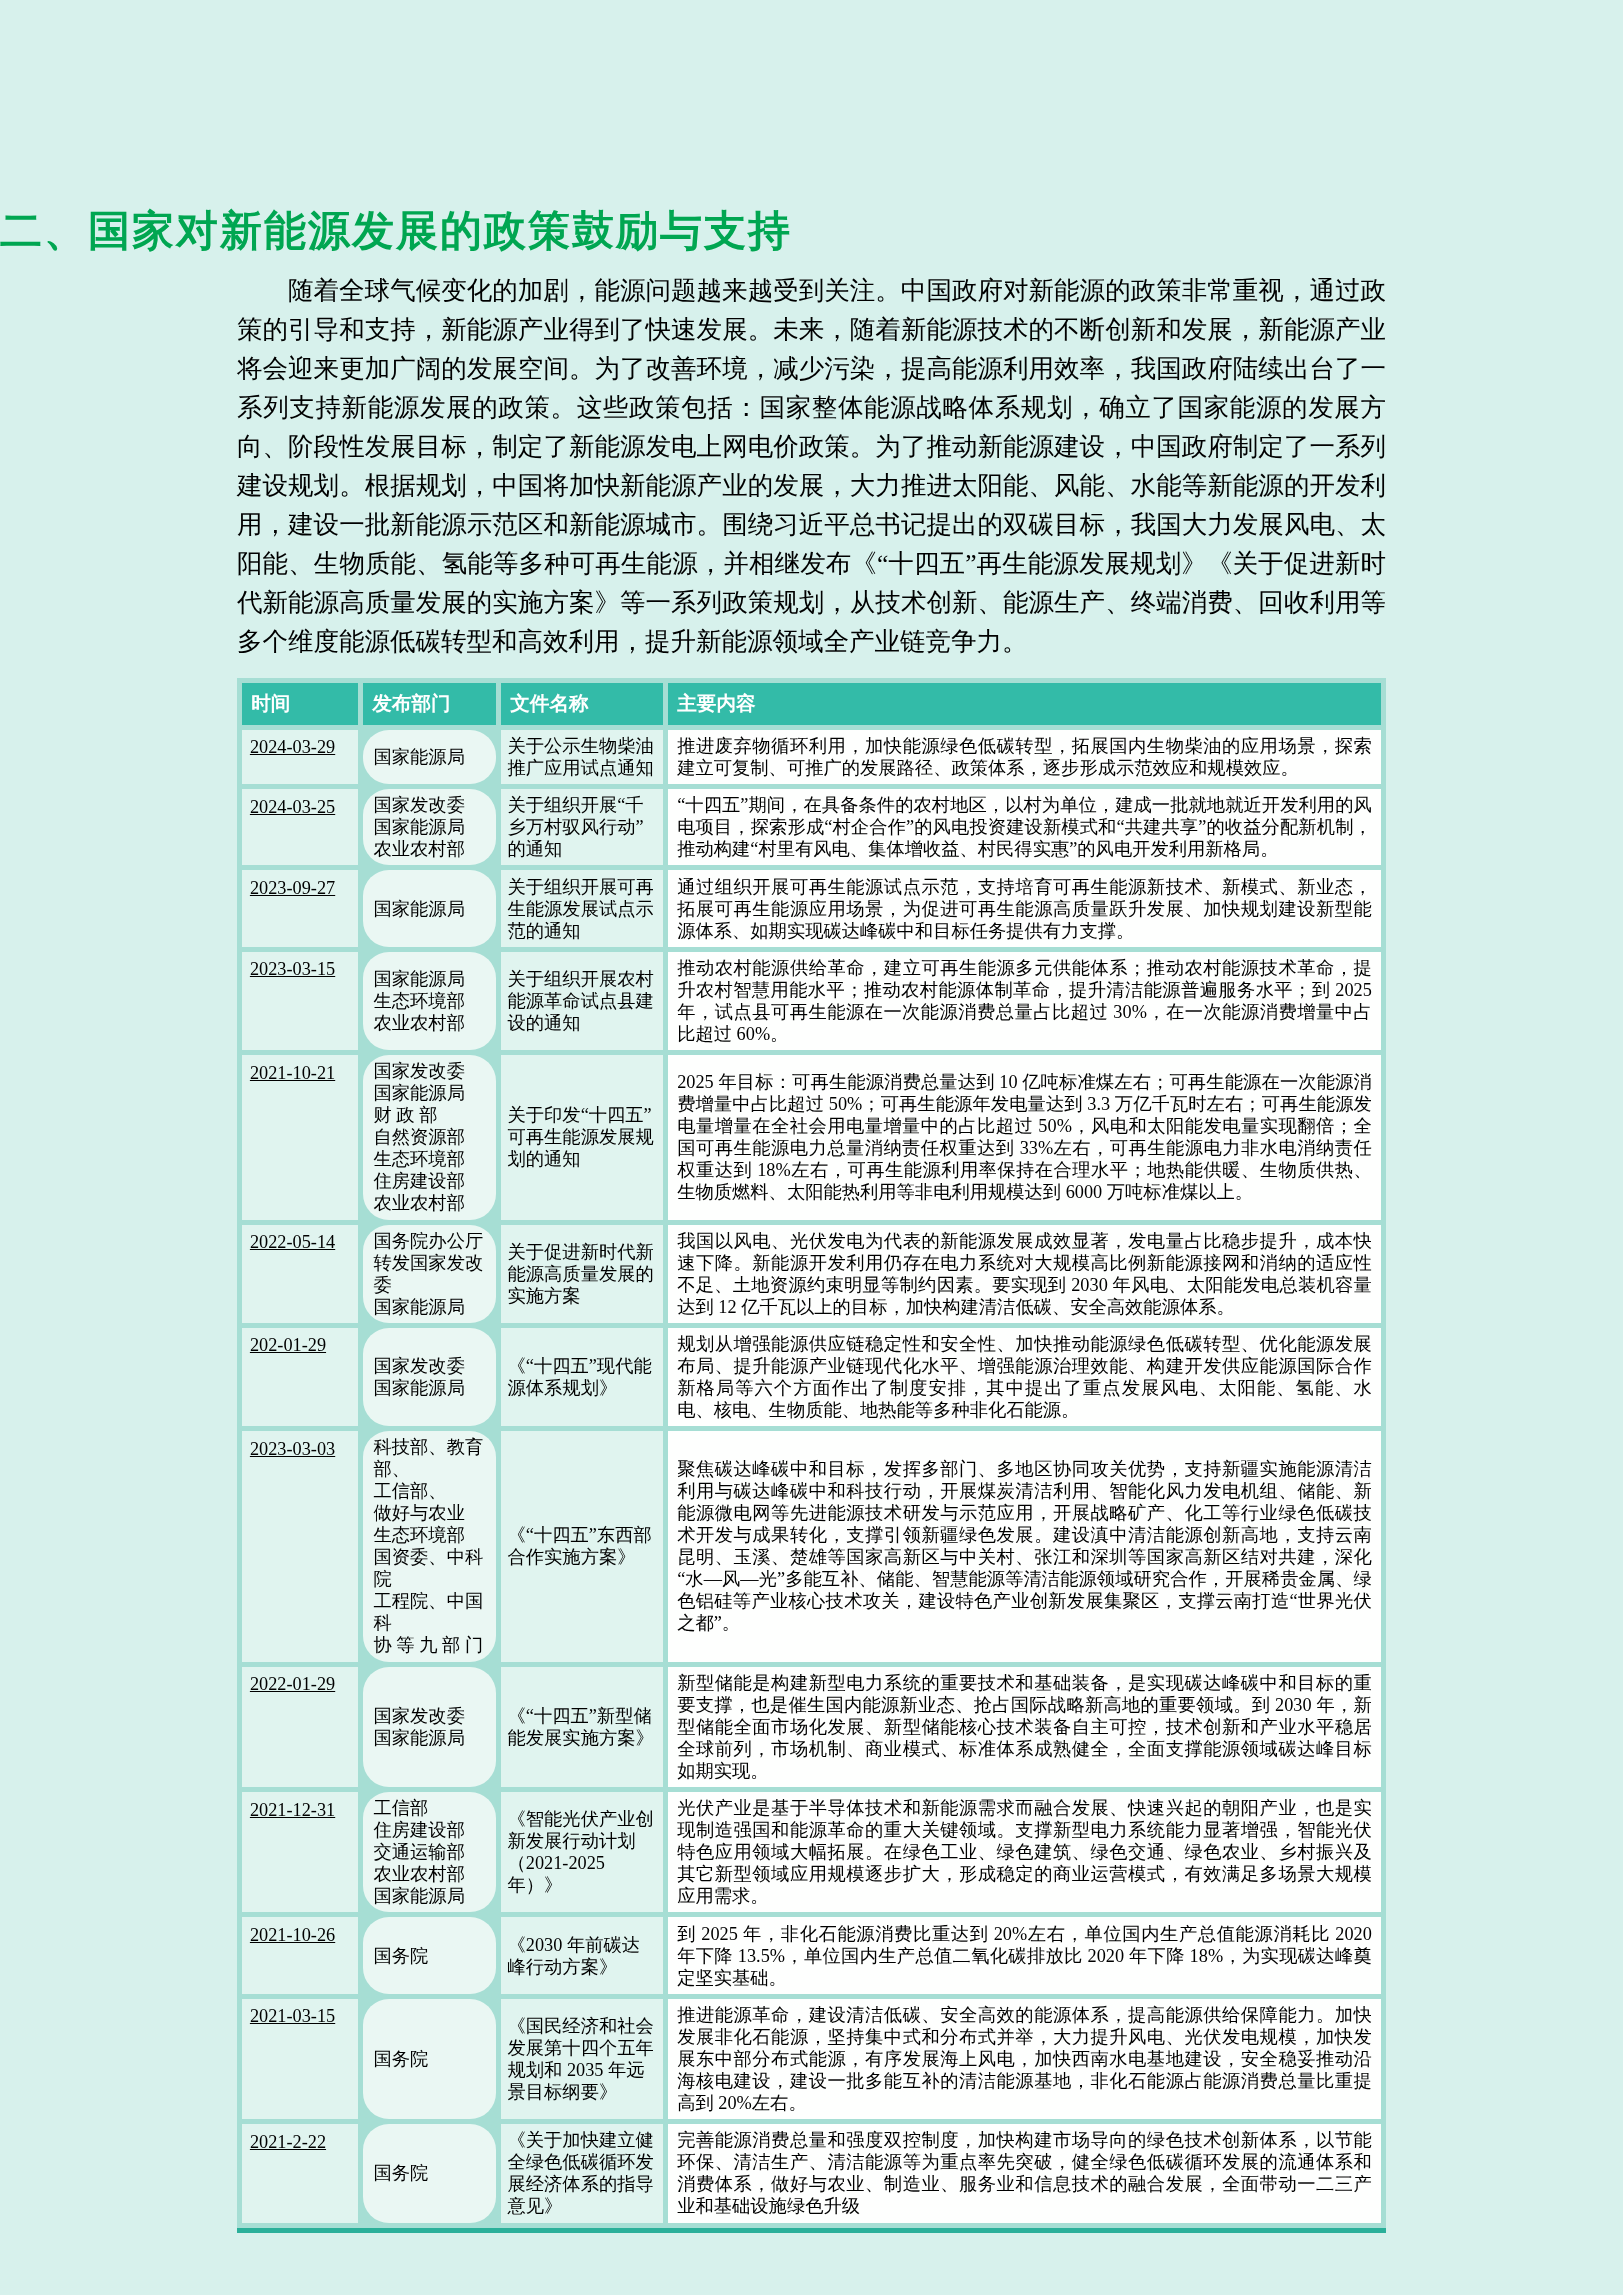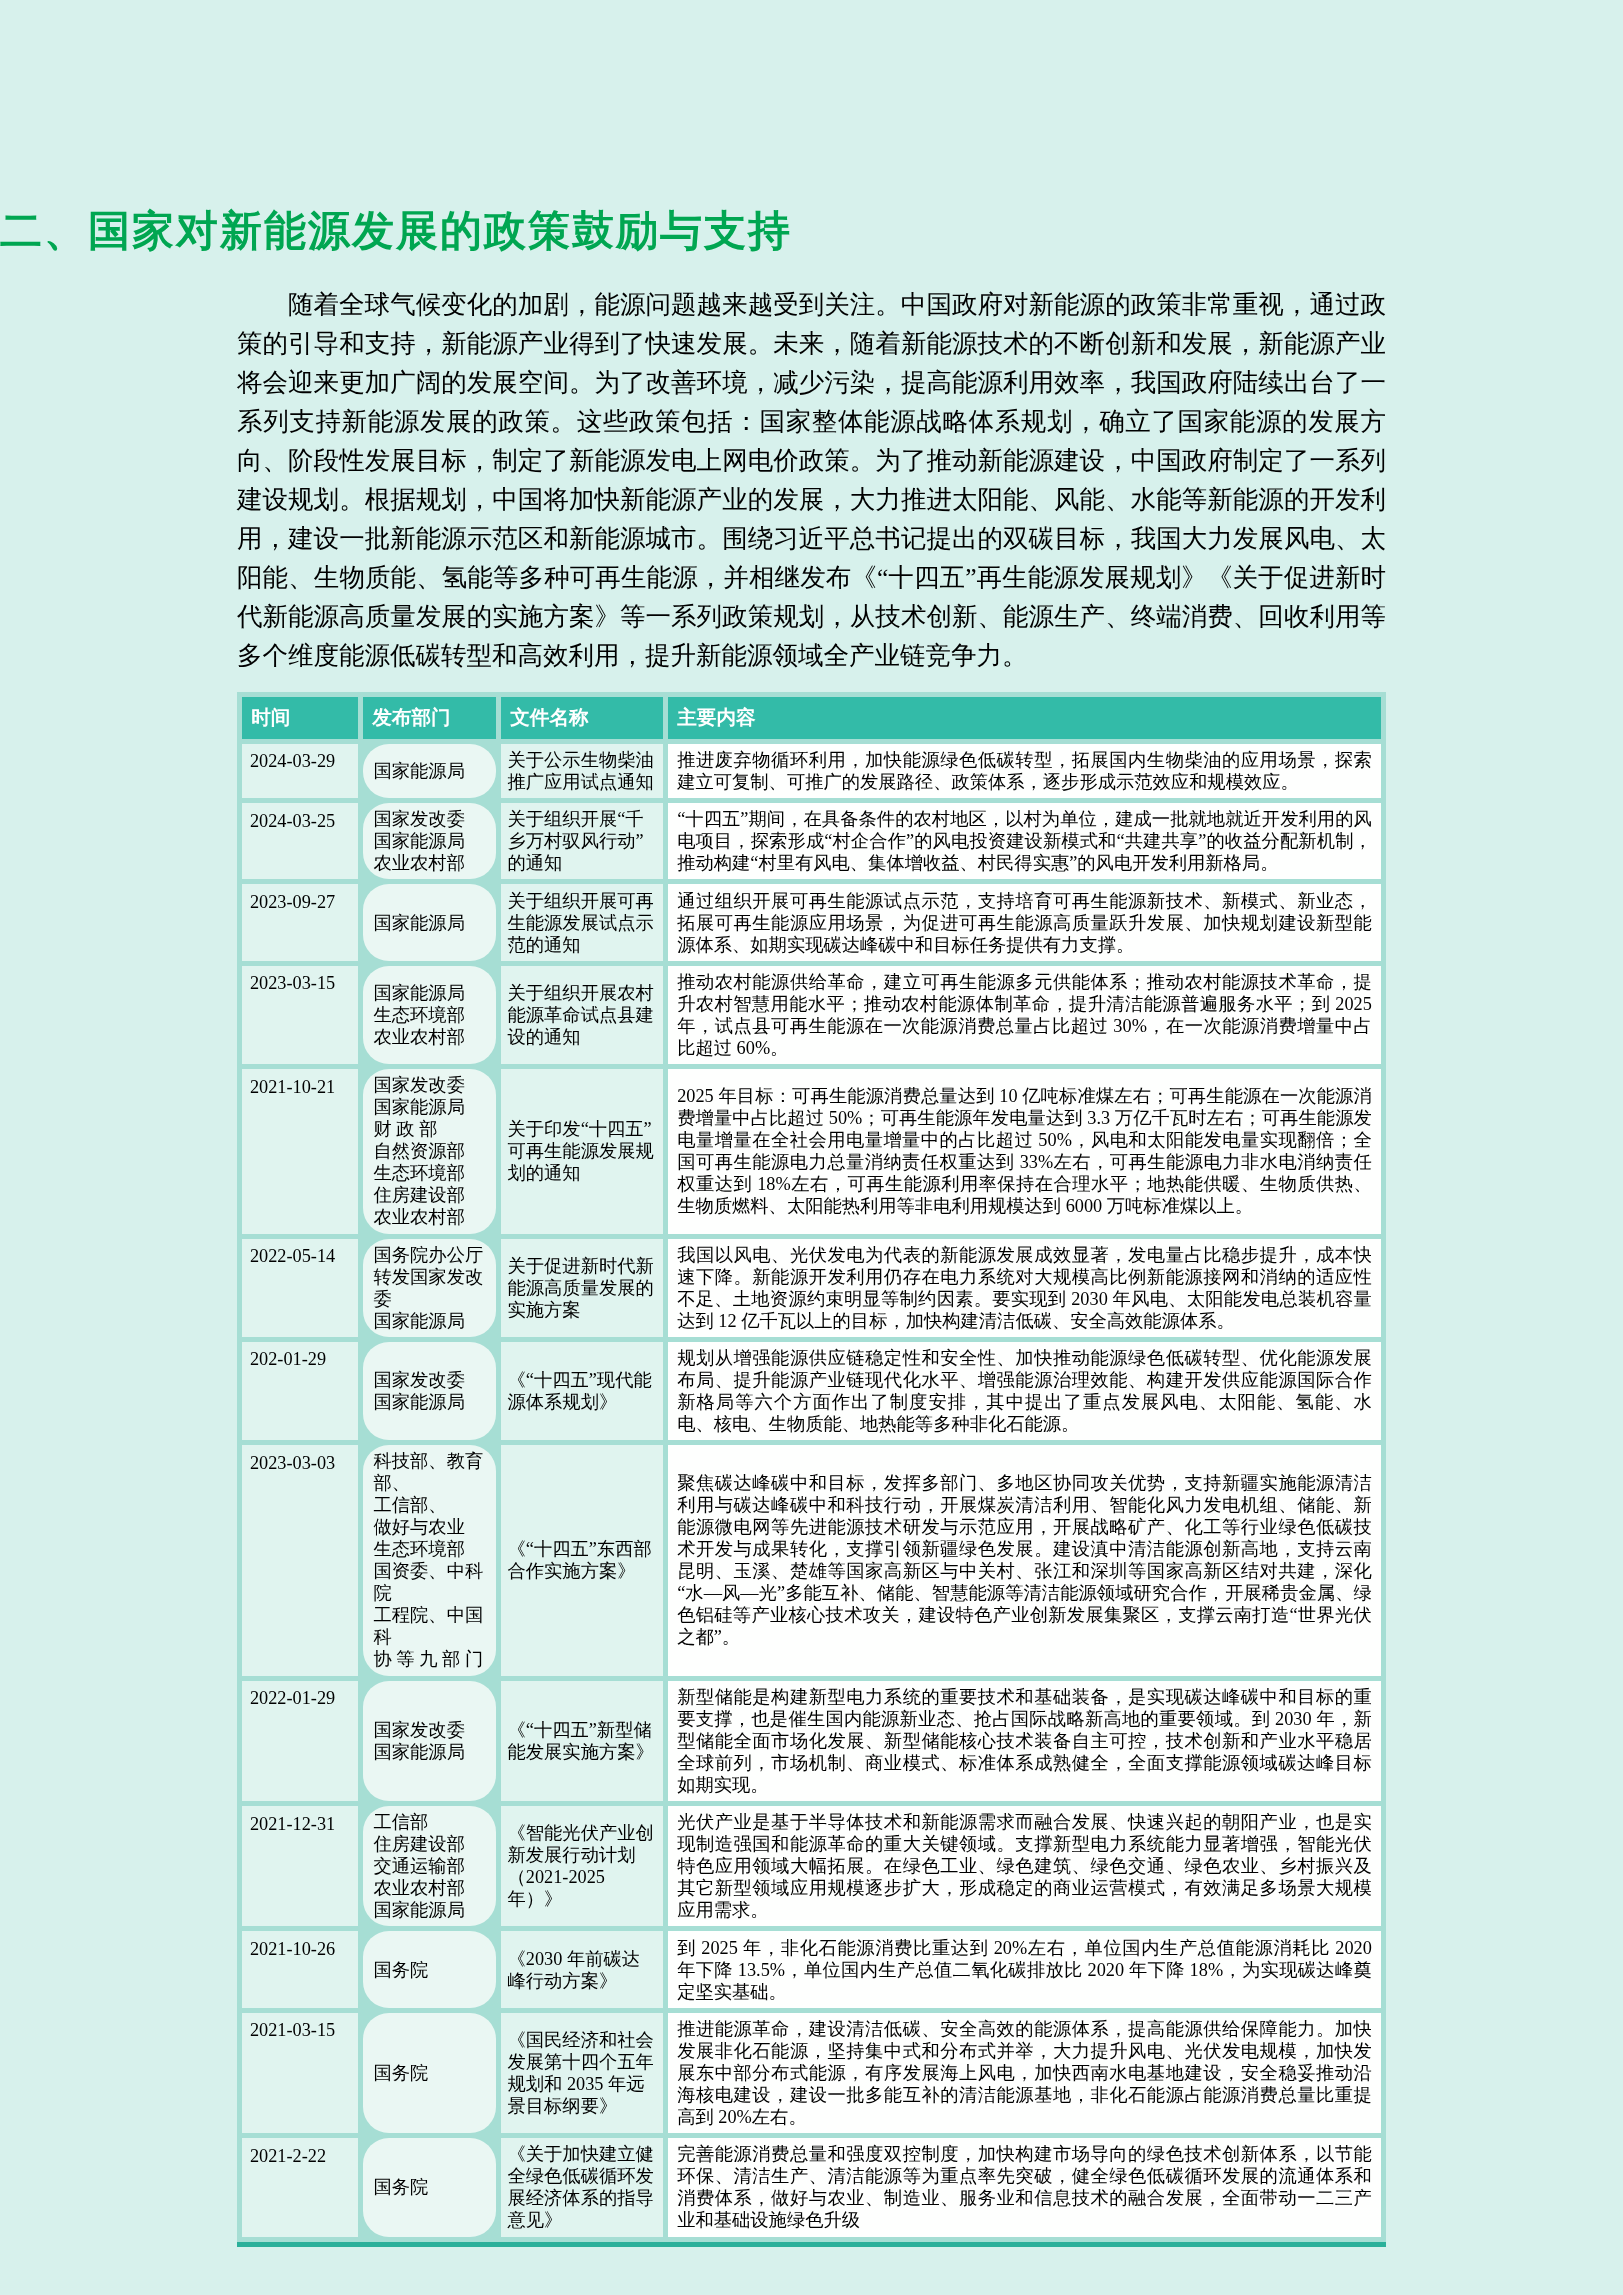--- a/index.html
+++ b/index.html
@@ -29,21 +29,21 @@
     text-align:left;
     font-family:"Liberation Sans","DejaVu Sans",sans-serif;
     font-weight:bold;
     font-size:42px;
     line-height:1.15;
     letter-spacing:2px;
     color:var(--accent_green);
   }
   .intro{
     width:1149px;
-    margin:30px auto 0 auto;
+    margin:16px auto 0 auto;
     font-size:25.5px;
     line-height:39px;
     text-align:justify;
     text-indent:2em;
   }
   .table-caption{
     margin:6.5px auto 0 auto;
     text-align:center;
     font-family:"Liberation Sans","DejaVu Sans",sans-serif;
     font-weight:600;
@@ -78,20 +78,21 @@
     padding:3.9px 6.5px;
     vertical-align:middle;
     word-break:break-all;
   }
   td.col-date{
     background:var(--cell_mint);
     vertical-align:top;
     padding:6.5px 2.6px 6.5px 7.9px;
     white-space:nowrap;
     font-size:18.3px;
+    text-decoration:underline;
   }
   td.col-dept{
     background:var(--cell_mint2);
     padding:5.2px 3.9px 5.2px 10.5px;
     white-space:pre-line;
     border-radius:26px;
   }
   td.col-doc{
     background:var(--cell_mint);
     padding:5.2px 6.5px;

